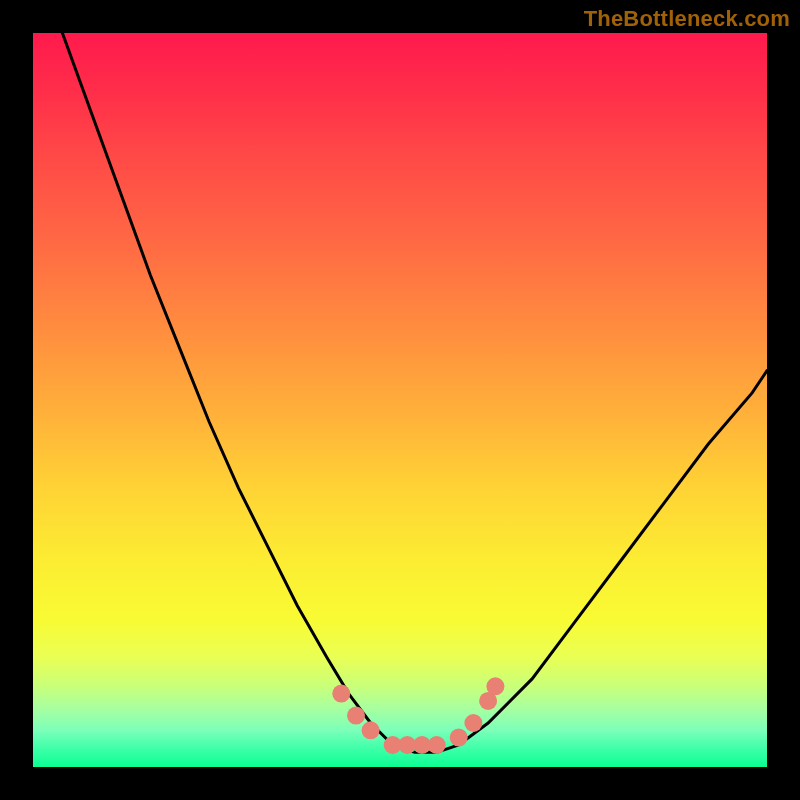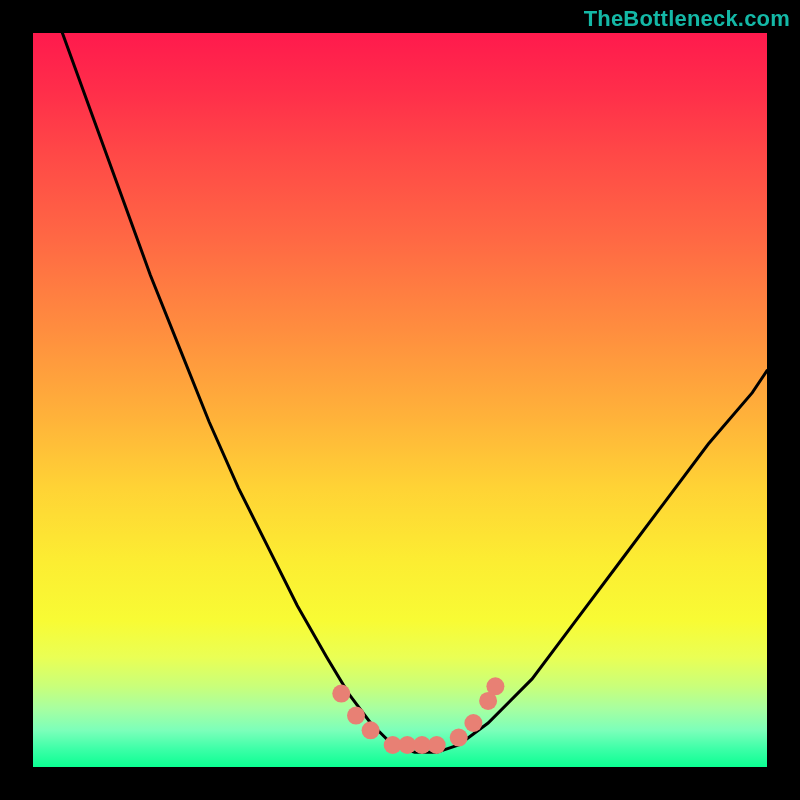--- a/index.html
+++ b/index.html
@@ -41,21 +41,21 @@
       #3effa8 97.5%,
       #0bff92 100%);
   }
   .watermark {
     position: absolute;
     top: 6px;
     right: 10px;
     font-family: Arial, Helvetica, sans-serif;
     font-size: 22px;
     font-weight: 600;
-    color: #14b8a6;
+    color: #a16207;
     letter-spacing: 0.2px;
     user-select: none;
   }
   svg.curve {
     position: absolute;
     top: 33px;
     left: 33px;
     width: 734px;
     height: 734px;
     overflow: visible;

